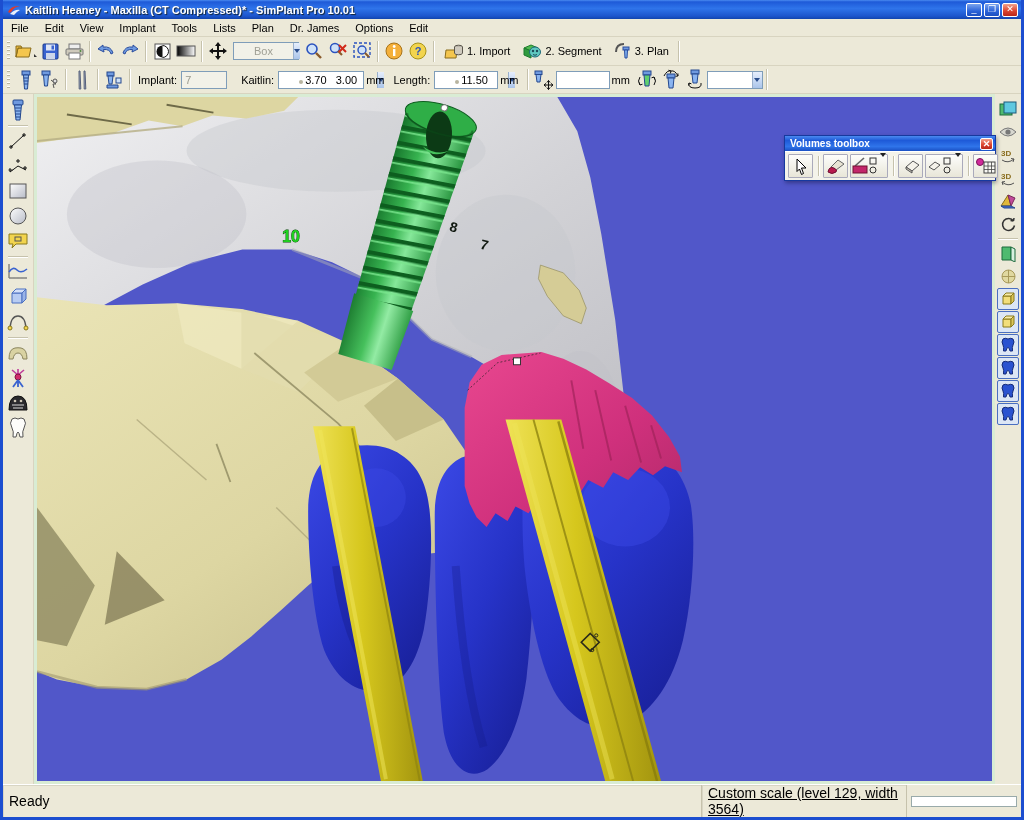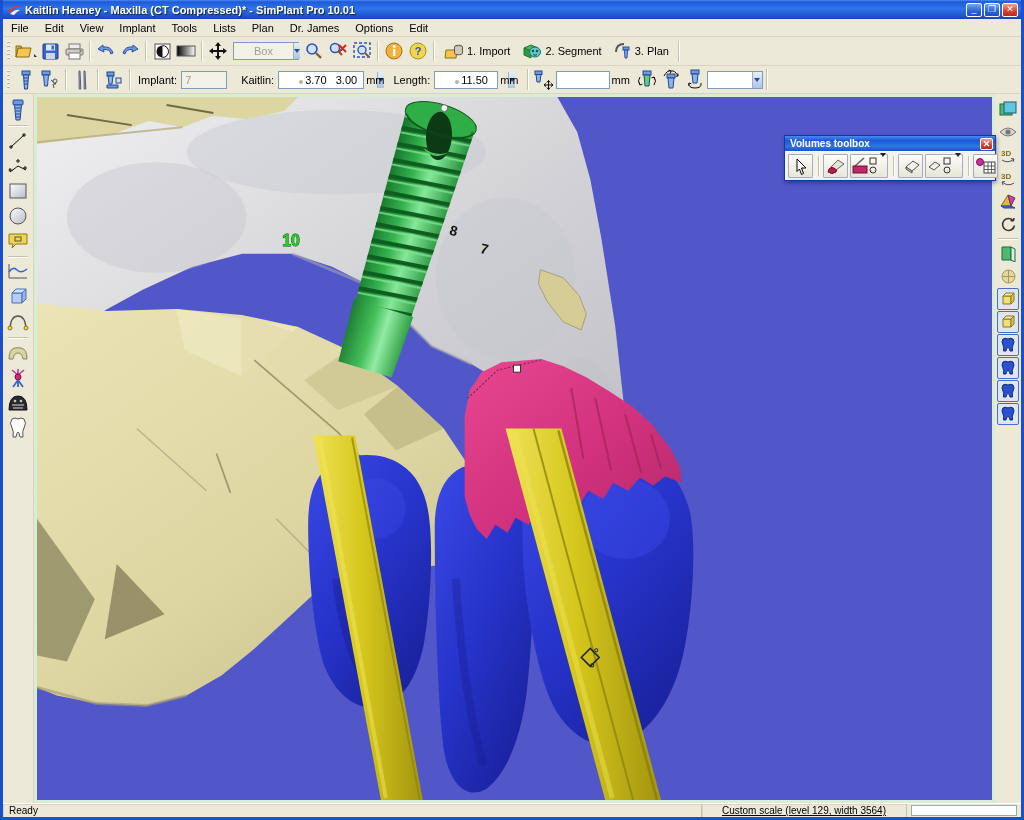--- a/index.html
+++ b/index.html
@@ -58,21 +58,21 @@
   .vtb-title { height:15px; display:flex; align-items:center; padding:0 2px 0 5px;
     background:linear-gradient(180deg,#4a8af0,#1e5ad8 30%,#2f74ea 70%,#1a50c4); color:#fff; font-size:10px; font-weight:bold; }
   .vtb-title span { flex:1; }
   .vtb-close { width:13px; height:12px; border:1px solid #fff; border-radius:2px; background:linear-gradient(180deg,#f2a28c,#dd4732 55%,#b8271a); color:#fff; font-size:9px; line-height:10px; text-align:center; font-weight:bold; }
   .vtb-body { display:flex; align-items:center; padding:2px 3px; background:#f4f3ea; border-top:1px solid #fff; }
   .vbtn { height:24px; min-width:25px; display:flex; align-items:center; justify-content:center; border:1px solid #aab; border-radius:1px; background:linear-gradient(180deg,#fdfdfb,#e8e6d8); margin-right:2px; }
   .vsep { width:2px; height:20px; margin:0 3px; border-left:1px solid #c6c2ac; border-right:1px solid #fff; }
   .drop:after { content:""; border:3px solid transparent; border-top:4px solid #222; margin:4px 0 0 2px; }
 
   
-  .statusbar { flex:0 0 14px; display:flex; align-items:center; background:#ece9d8; border-top:1px solid #fff; font-size:10px; }
+  .statusbar { flex:0 0 14px; display:flex; align-items:center; background:#ece9d8; border-top:1px solid #fff; font-size:14px; }
   .sb-pane { height:100%; display:flex; align-items:center; padding:0 6px; border-right:1px solid #c6c2ac; box-shadow:inset 1px 1px 0 #d8d5c4; }
   .sb-ready { flex:1; }
   .sb-scale { width:205px; justify-content:center;text-decoration:underline; }
   .sb-box { width:106px; background:#fff; border:1px solid #9aa; height:11px; margin:0 4px; }
 </style>
 </head>
 <body>
 
 <div class="window">
 

